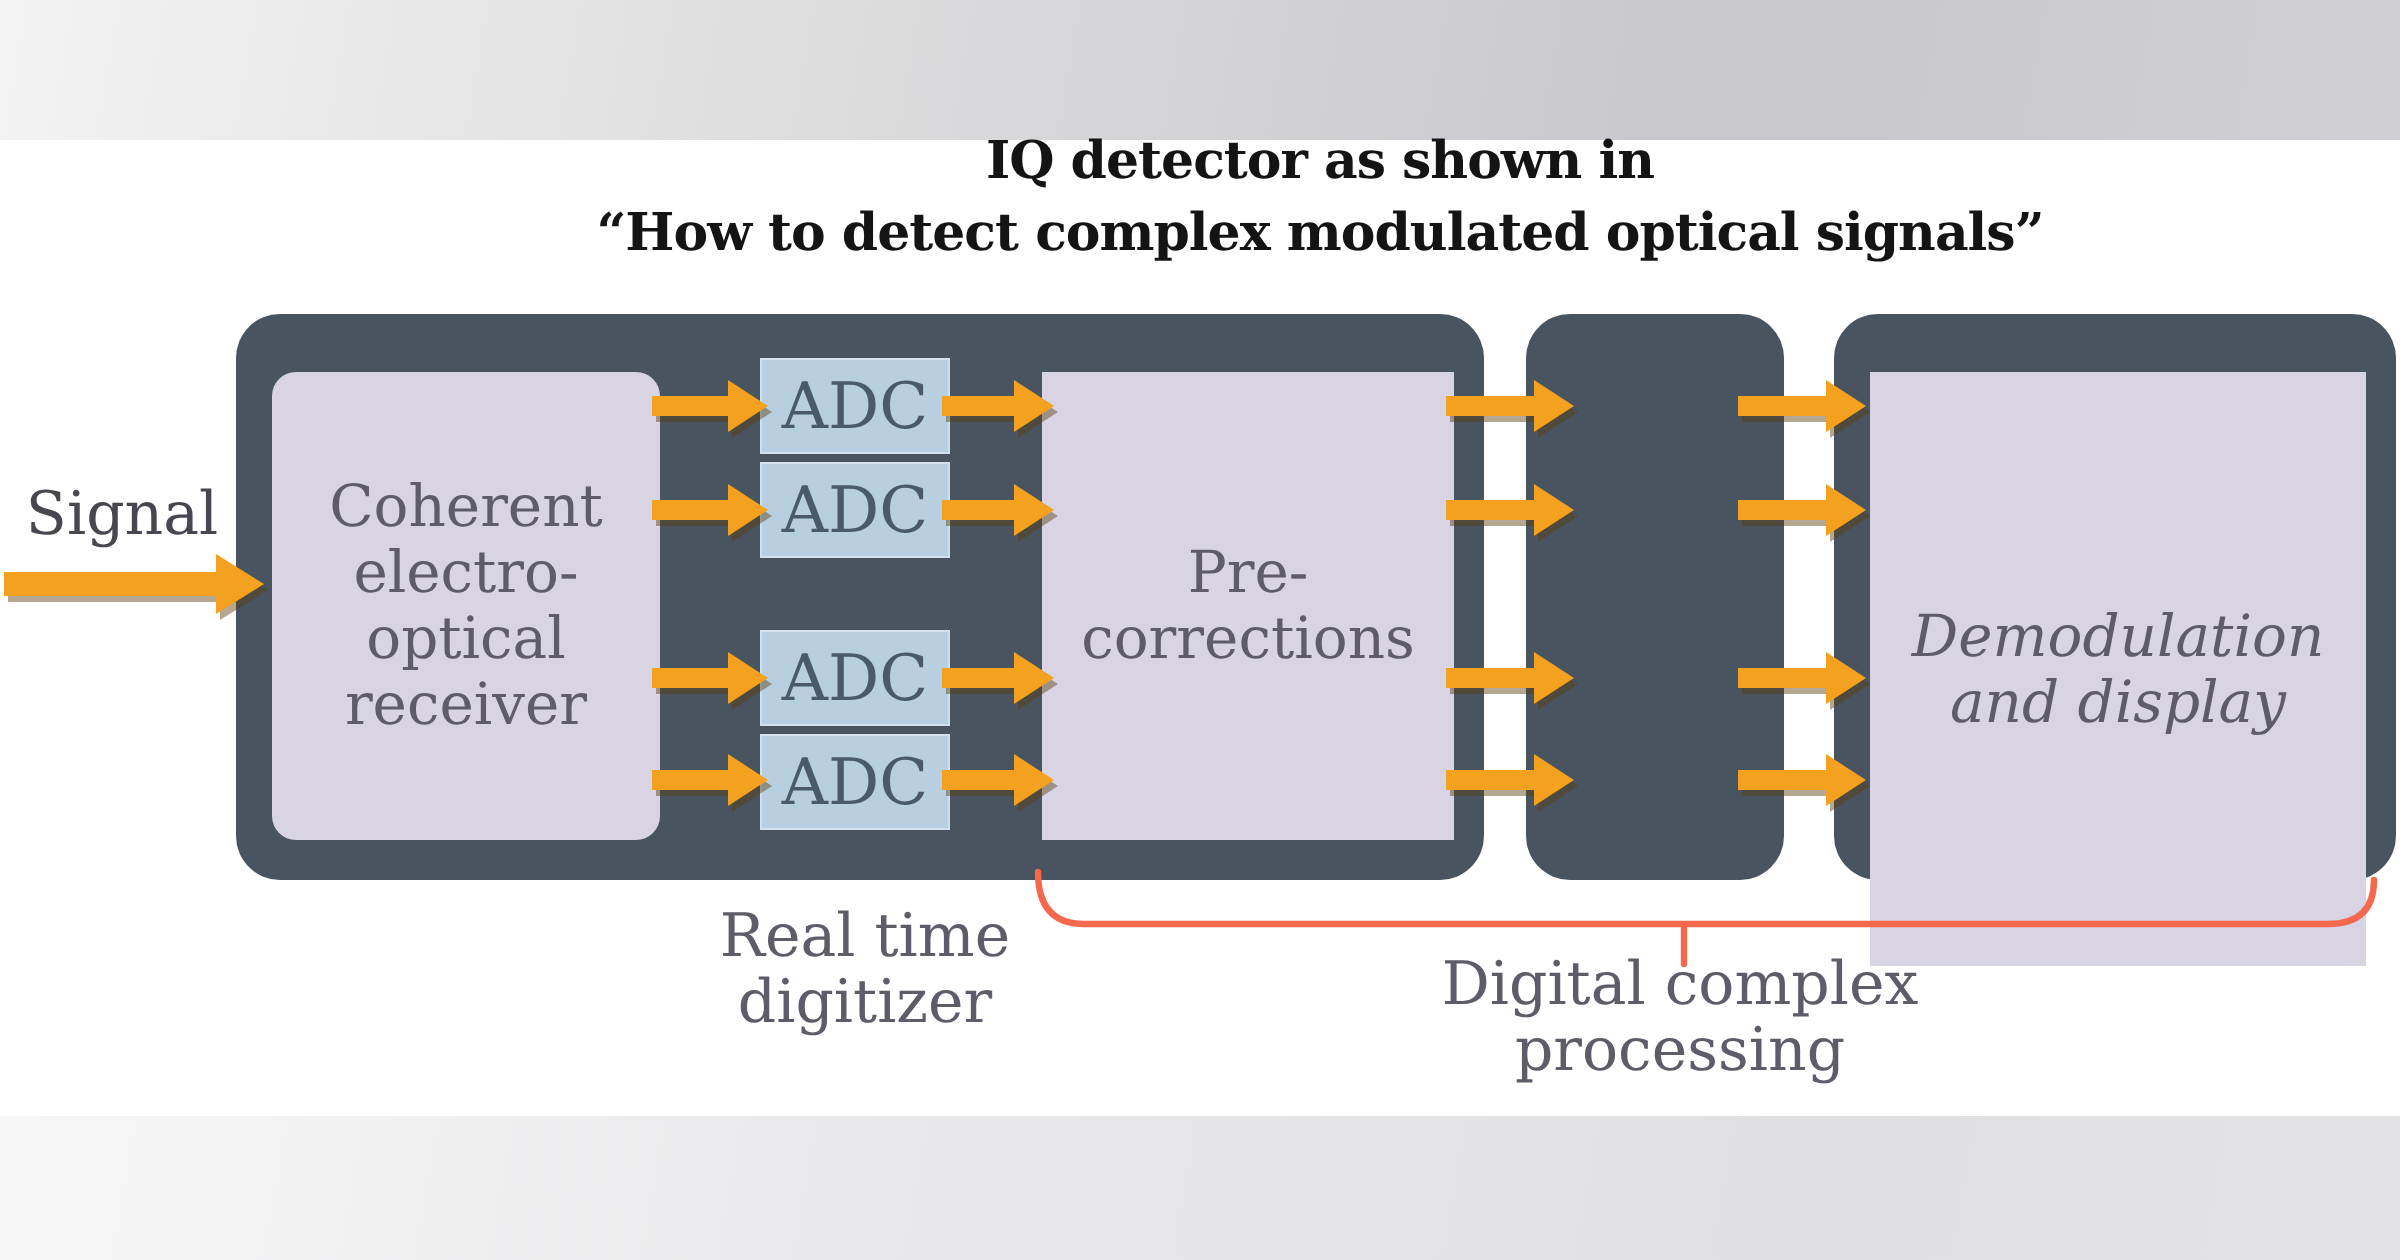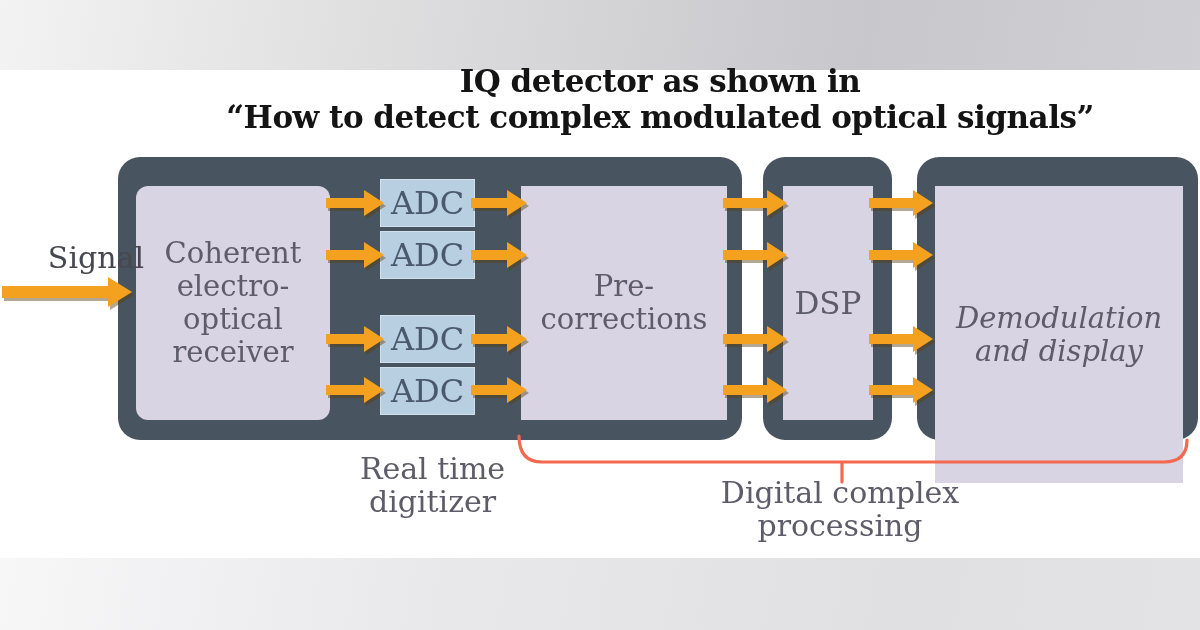--- a/index.html
+++ b/index.html
@@ -12,21 +12,21 @@
     position:absolute;left:0;top:0;width:1200px;height:70px;
     background:linear-gradient(100deg,#f3f3f4 0%,#dededf 32%,#c7c7cc 72%,#cfcfd4 100%);
   }
   .band-bottom{
     position:absolute;left:0;top:558px;width:1200px;height:72px;
     background:linear-gradient(100deg,#f7f7f8 0%,#e9e9eb 35%,#e0e0e3 75%,#e3e3e5 100%);
   }
   
   .title{
     position:absolute;left:120px;top:63px;width:1080px;
-    text-align:center;font-weight:bold;font-size:31px;line-height:36px;
+    text-align:center;font-weight:bold;font-size:26px;line-height:36px;
     color:var(--title-text,#141414);letter-spacing:-0.5px;
   }
   
   .group{
     position:absolute;background:var(--container-slate,#48545f);
     border-radius:22px;
   }
   .g1{left:118px;top:157px;width:624px;height:283px;}
   .g2{left:763px;top:157px;width:129px;height:283px;}
   .g3{left:917px;top:157px;width:281px;height:283px;}
@@ -61,22 +61,22 @@
   .arrow::after{ 
     content:"";position:absolute;right:0;top:0;width:0;height:0;
     border-left:20px solid var(--arrow-orange,#f3a11f);
     border-top:13px solid transparent;border-bottom:13px solid transparent;
   }
   .sig-arrow{height:30px;}
   .sig-arrow::before{top:9px;height:12px;right:20px;}
   .sig-arrow::after{border-left-width:24px;border-top-width:15px;border-bottom-width:15px;}
   
   .signal-label{
-    position:absolute;left:6px;top:240px;width:110px;text-align:right;
-    font-size:30px;color:#47474f;margin-left:28px;
+    position:absolute;left:6px;top:240px;width:110px;text-align:center;
+    font-size:30px;color:#47474f;
   }
   .caption{
     position:absolute;text-align:center;
     font-size:30px;line-height:33px;color:var(--diagram-text,#5d5c68);
   }
   .cap-digitizer{left:330px;top:452px;width:205px;}
   .cap-dsp{left:705px;top:476px;width:270px;}
   .brace{position:absolute;left:508px;top:432px;}
 </style>
 </head>
@@ -107,23 +107,20 @@
   </div>
   <div class="adc adc3">
     <span>ADC</span>
   </div>
   <div class="adc adc4">
     <span>ADC</span>
   </div>
   <div class="panel precorr">
     <span>Pre-corrections</span>
   </div>
-  <div class="panel dspbox">
-    <span>DSP</span>
-  </div>
   <div class="panel demod">
     <span>Demodulation and display</span>
   </div>
 
   <div class="signal-label">Signal</div>
   <div class="arrow sig-arrow" style="left:2px;top:277px;width:130px;"></div>
 
   <div class="arrow" style="left:326px;top:190px;width:58px;"></div>
   <div class="arrow" style="left:326px;top:242px;width:58px;"></div>
   <div class="arrow" style="left:326px;top:326px;width:58px;"></div>

